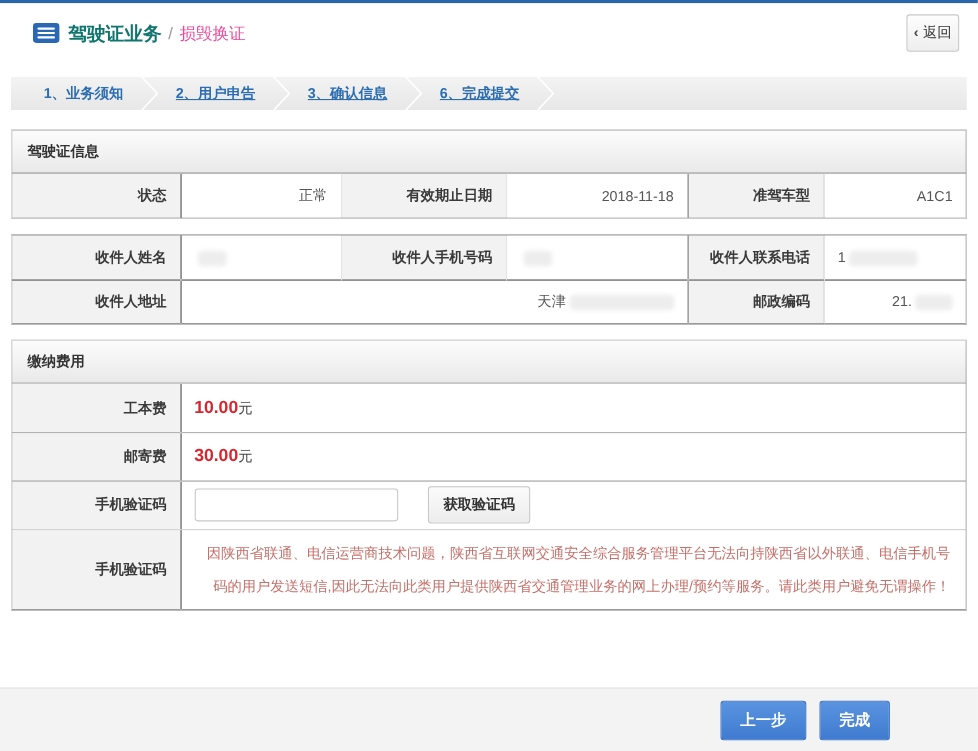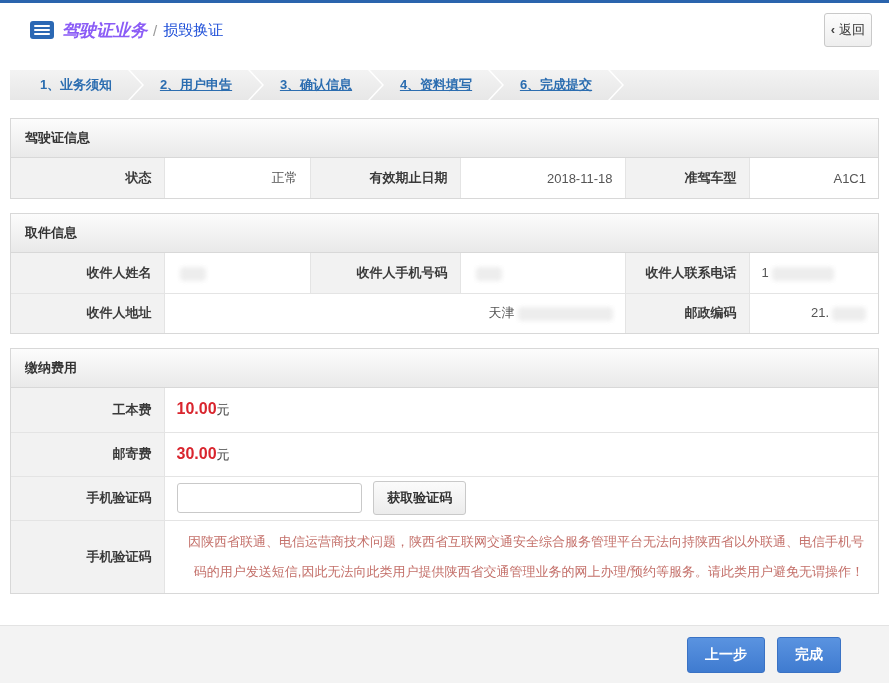--- a/index.html
+++ b/index.html
@@ -28,23 +28,23 @@
     background: #2b68b4;
     border-radius: 3px;
     margin-right: 8px;
     display: inline-flex;
     flex-direction: column;
     justify-content: center;
     gap: 2px;
     padding: 3px 4px;
   }
   .title-icon i { display:block; height: 2px; background: #fff; border-radius: 1px; }
-  .page-title { color: #8b5cf6; font-size: 17px; font-weight: bold; font-style: italic; }
+  .page-title { color: #0f766e; font-size: 17px; font-weight: bold; }
   .crumb-sep { color: #999; font-size: 15px; margin: 0 6px; }
-  .page-subtitle { color: #1d4ed8; font-size: 15px; }
+  .page-subtitle { color: #ec4899; font-size: 15px; }
   .back-btn {
     position: absolute; right: 17px; top: 10px;
     padding: 7px 6px;
     background: linear-gradient(#fdfdfd, #eeeeee);
     border: 1px solid #c9c9c9;
     border-radius: 3px;
     font-size: 13px; color: #333;
     cursor: pointer;
   }
   .back-btn .chev { font-weight: bold; margin-right: 4px; color: #444; }
@@ -133,21 +133,21 @@
   .fee-table td { height: 44px; }
   .code-input {
     width: 185px; height: 30px;
     border: 1px solid #c9c9c9;
     border-radius: 3px;
     padding: 0 8px;
     font-size: 13px;
     vertical-align: middle;
   }
   .code-btn {
-    margin-left: 8px;
+    margin-left: 24px;
     padding: 7px 13px;
     background: linear-gradient(#fbfbfb, #ececec);
     border: 1px solid #c9c9c9;
     border-radius: 3px;
     font-size: 13px;
     font-weight: bold;
     color: #333;
     vertical-align: middle;
     cursor: pointer;
   }
@@ -163,21 +163,21 @@
   .footer-bar {
     position: absolute;
     left: 0; bottom: 0;
     width: 100%;
     height: 58px;
     background: #f3f3f3;
     border-top: 1px solid #e3e3e3;
     display: flex;
     align-items: center;
     justify-content: flex-end;
-    padding-right: 48px;
+    padding-right: 80px;
     gap: 12px;
   }
   .btn-blue {
     background: linear-gradient(#5a93e0, #3f7bd0);
     border: 1px solid #3a72c4;
     color: #fff;
     font-weight: bold;
     font-size: 14px;
     padding: 8px 17px;
     border-radius: 3px;
@@ -198,21 +198,20 @@
   <span class="page-title">驾驶证业务</span>
   <span class="crumb-sep">/</span>
   <span class="page-subtitle">损毁换证</span>
   <button class="back-btn"><span class="chev">‹</span><span>返回</span></button>
 </div>
 
 <div class="steps">
   <div class="step">1、业务须知</div>
   <div class="step">2、用户申告</div>
   <div class="step">3、确认信息</div>
-  <div class="step">4、资料填写</div>
   <div class="step">6、完成提交</div>
   <div class="filler"></div>
 </div>
 
 <div class="section">
   <div class="section-header">驾驶证信息</div>
   <table>
     <colgroup>
         <col style="width:153px">
         <col style="width:146px">
@@ -228,21 +227,20 @@
       <td class="lbl">有效期止日期</td>
       <td class="val">2018-11-18</td>
       <td class="lbl">准驾车型</td>
       <td class="val">A1C1</td>
     </tr>
   </tbody>
     </table>
 </div>
 
 <div class="section">
-  <div class="section-header">取件信息</div>
   <table>
     <colgroup>
         <col style="width:153px">
         <col style="width:146px">
         <col style="width:150px">
         <col style="width:165px">
         <col style="width:124px">
         <col>
       </colgroup>
     <tbody>

